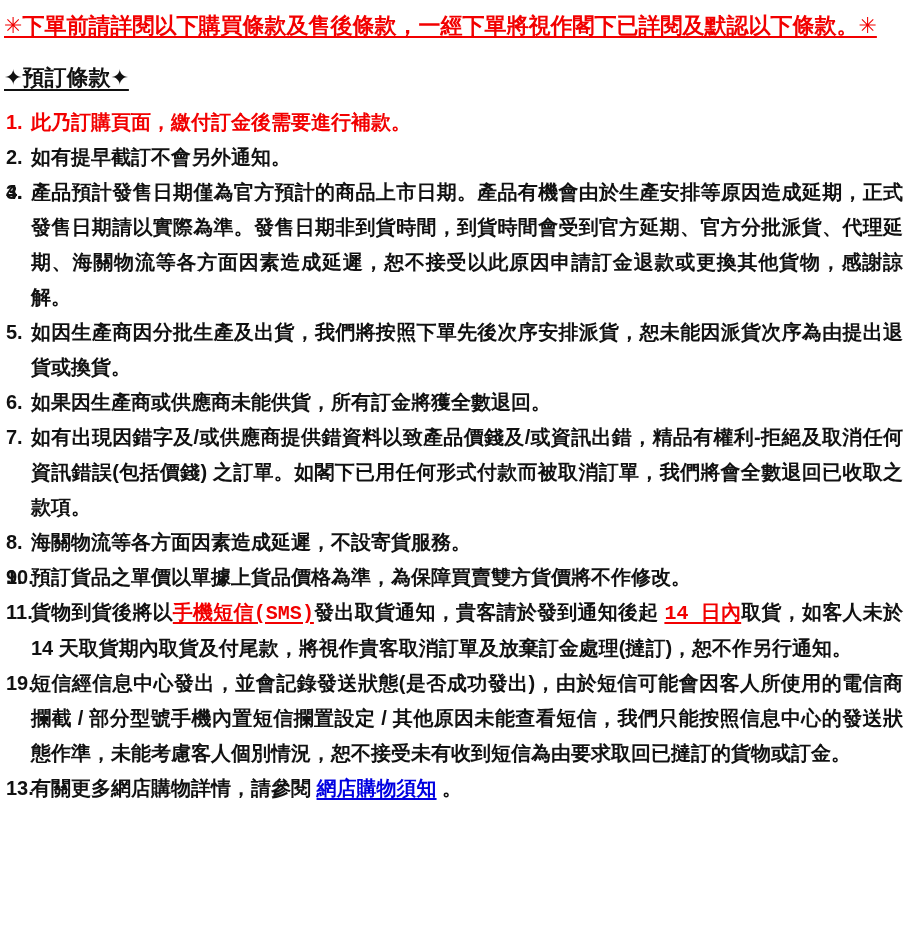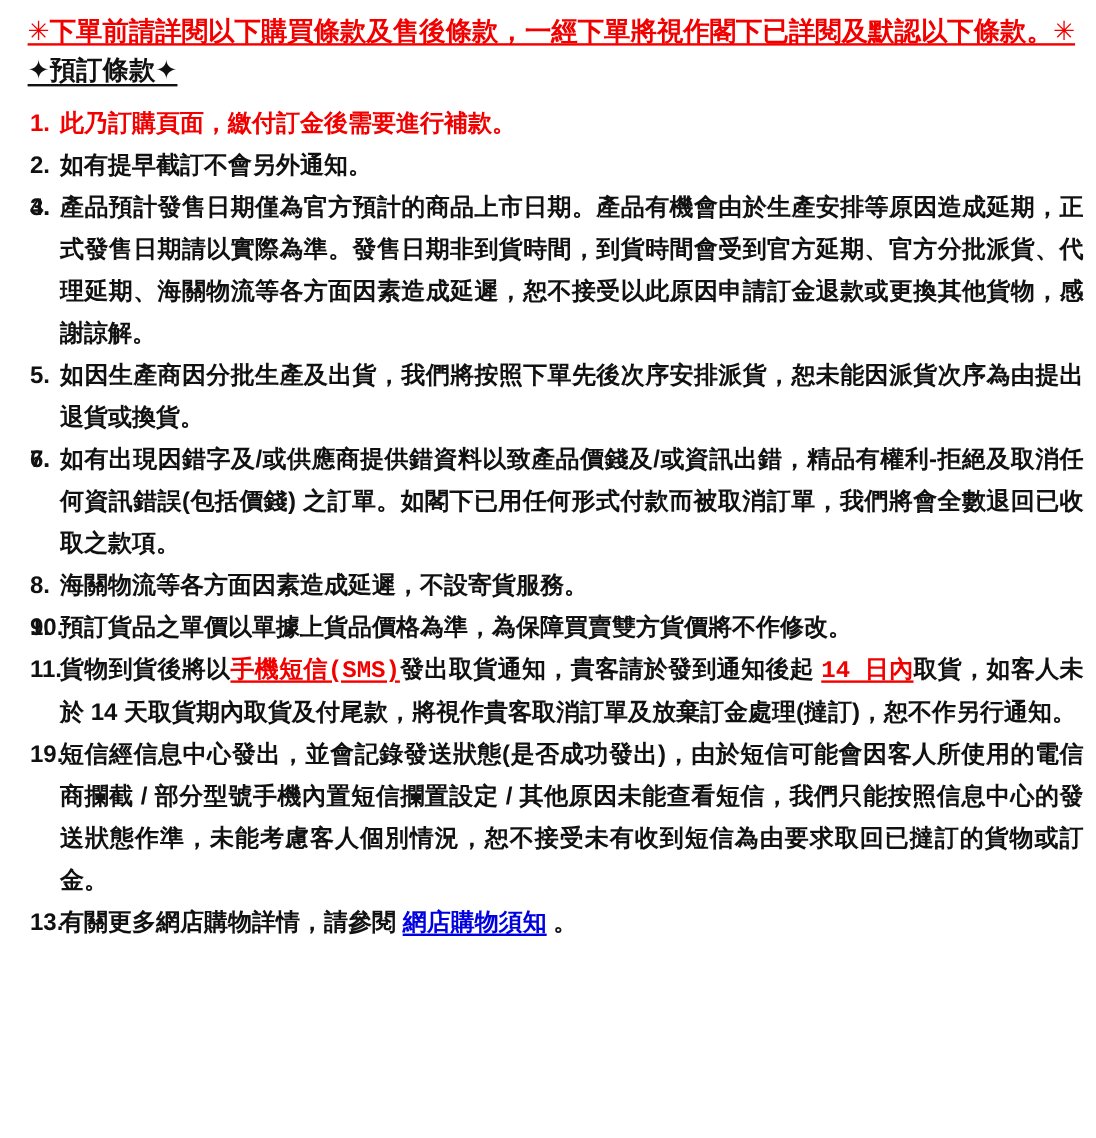--- a/index.html
+++ b/index.html
@@ -14,31 +14,32 @@
     width:913px;
     height:948px;
     overflow:hidden;
     font-family:"Liberation Sans","DejaVu Sans",sans-serif;
     font-weight:700;
     color:var(--black);
   }
   .page{
     width:913px;
     height:948px;
-    padding:9px 10px 0 23px;
+    padding:9px 10px 0 4px;
   }
   .notice{
     font-size:22px;
     line-height:33px;
     color:var(--red);
     text-decoration:underline;
     text-underline-offset:3px;
     white-space:nowrap;
   }
   .section-title{
+    margin-top:19px;
     font-size:22px;
     line-height:33px;
     color:var(--black);
     text-decoration:underline;
     text-underline-offset:4px;
     display:inline-block;
   }
   ol.terms{
     list-style:none;
     margin-top:11px;
@@ -80,21 +81,21 @@
   <h2 class="section-title">
     <span>✦預訂條款✦</span>
   </h2>
 
   <ol class="terms">
       <li><span class="num red">1.</span><span class="red">此乃訂購頁面，繳付訂金後需要進行補款。</span></li>
       <li><span class="num">2.</span><span>如有提早截訂不會另外通知。</span></li>
       <li><span class="num">3.</span></li>
       <li><span class="num">4.</span><span>產品預計發售日期僅為官方預計的商品上市日期。產品有機會由於生產安排等原因造成延期，正式發售日期請以實際為準。發售日期非到貨時間，到貨時間會受到官方延期、官方分批派貨、代理延期、海關物流等各方面因素造成延遲，恕不接受以此原因申請訂金退款或更換其他貨物，感謝諒解。</span></li>
       <li><span class="num">5.</span><span>如因生產商因分批生產及出貨，我們將按照下單先後次序安排派貨，恕未能因派貨次序為由提出退貨或換貨。</span></li>
-      <li><span class="num">6.</span></li>
+      <li><span class="num">6.</span><span>如果因生產商或供應商未能供貨，所有訂金將獲全數退回。</span></li>
       <li><span class="num">7.</span><span>如有出現因錯字及/或供應商提供錯資料以致產品價錢及/或資訊出錯，精品有權利-拒絕及取消任何資訊錯誤(包括價錢) 之訂單。如閣下已用任何形式付款而被取消訂單，我們將會全數退回已收取之款項。</span></li>
       <li><span class="num">8.</span><span>海關物流等各方面因素造成延遲，不設寄貨服務。</span></li>
       <li><span class="num">9.</span></li>
       <li><span class="num">10.</span><span>預訂貨品之單價以單據上貨品價格為準，為保障買賣雙方貨價將不作修改。</span></li>
       <li><span class="num">11.</span><span>貨物到貨後將以</span><span class="red-underline">手機短信(SMS)</span><span>發出取貨通知，貴客請於發到通知後起 </span><span class="red-underline">14 日內</span><span>取貨，如客人未於 14 天取貨期內取貨及付尾款，將視作貴客取消訂單及放棄訂金處理(撻訂)，恕不作另行通知。</span></li>
       <li><span class="num">19.</span><span>短信經信息中心發出，並會記錄發送狀態(是否成功發出)，由於短信可能會因客人所使用的電信商攔截 / 部分型號手機內置短信攔置設定 / 其他原因未能查看短信，我們只能按照信息中心的發送狀態作準，未能考慮客人個別情況，恕不接受未有收到短信為由要求取回已撻訂的貨物或訂金。</span></li>
       <li><span class="num">13.</span><span>有關更多網店購物詳情，請參閱 </span><a class="link" href="#">網店購物須知</a><span> 。</span></li>
     </ol>
 </div>
 

